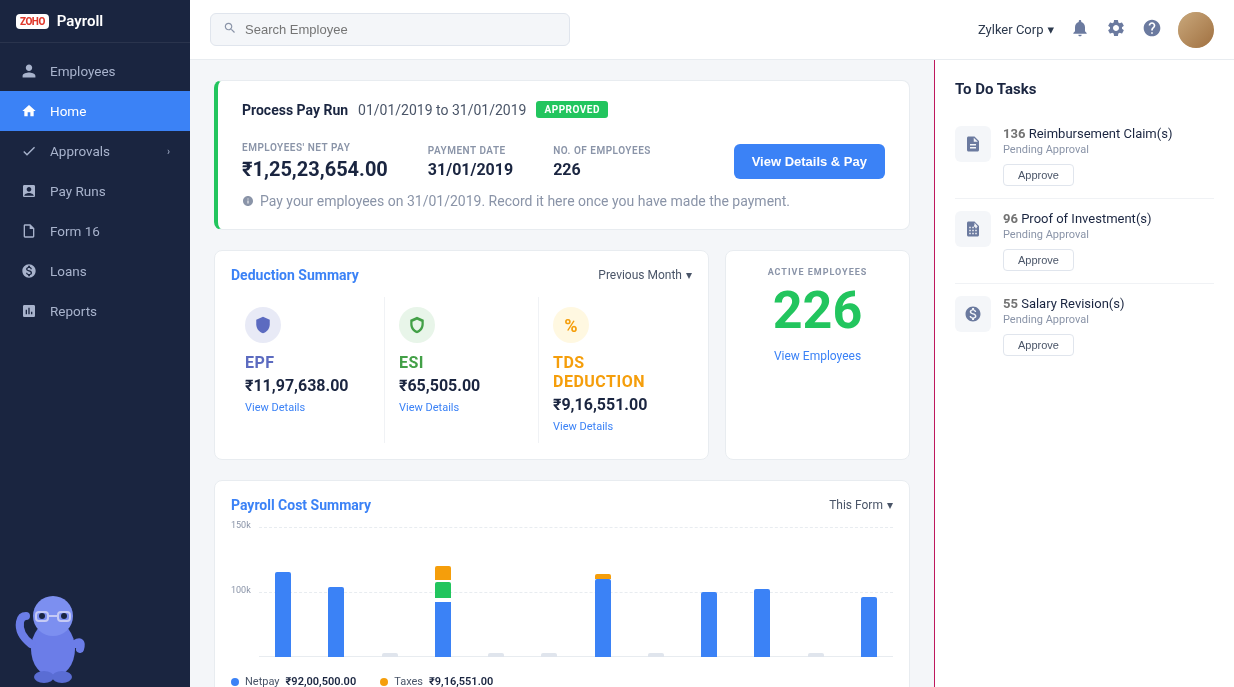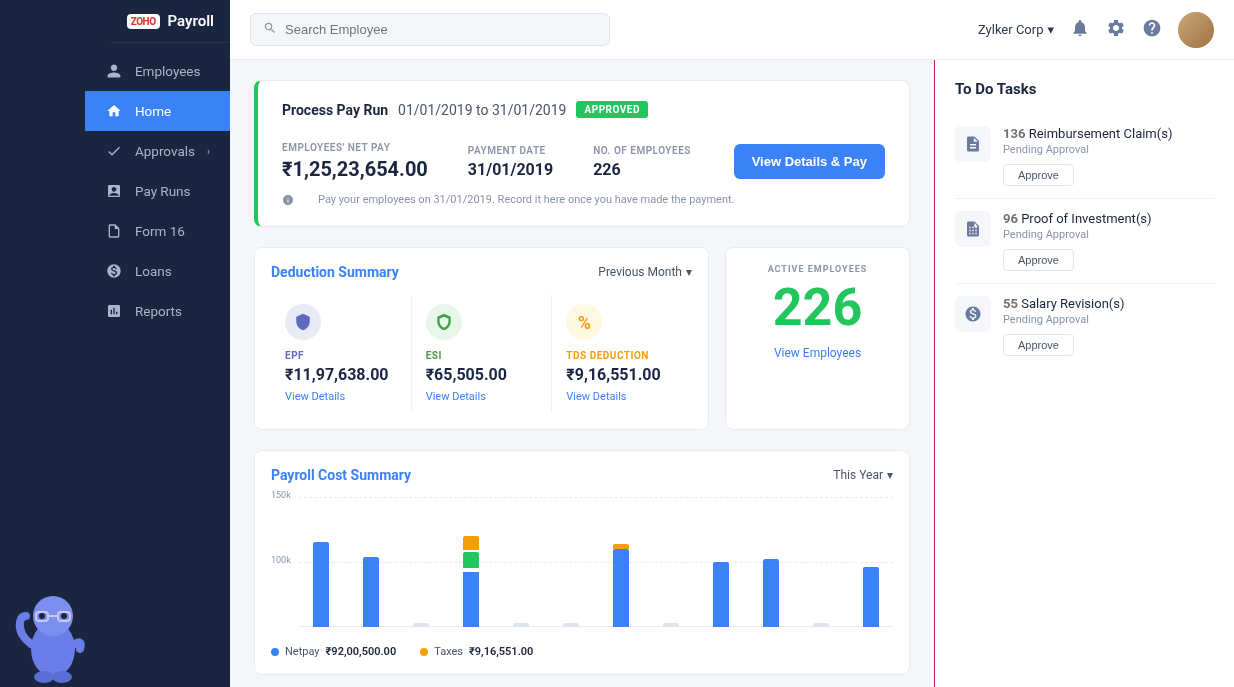--- a/index.html
+++ b/index.html
@@ -1,27 +1,26 @@
 <!DOCTYPE html>
 <html><head>
   <meta charset="utf-8">
   <style>
     * { box-sizing: border-box; margin: 0; padding: 0; }
     body { font-family: -apple-system, BlinkMacSystemFont, 'Segoe UI', Roboto, sans-serif; background: #f4f6f9; display: flex; height: 687px; overflow: hidden; font-size: 13px; }
 
     
     .sidebar {
-      width: 230px;
+      width: 190px;
       background: #1a2540;
       display: flex;
       flex-direction: column;
       flex-shrink: 0;
       height: 687px;
       position: relative;
-      align-items: flex-end;
     }
     .sidebar-logo {
       padding: 12px 16px;
       display: flex;
       align-items: center;
       gap: 8px;
       border-bottom: 1px solid rgba(255,255,255,0.07);
     }
     .zoho-logo {
       background: white;
@@ -249,25 +248,25 @@
       border: none;
       border-radius: 6px;
       padding: 10px 18px;
       font-size: 13px;
       font-weight: 600;
       cursor: pointer;
       white-space: nowrap;
     }
     .pay-notice {
       margin-top: 12px;
-      font-size: 11px;
+      font-size: 14px;
       color: #8a94a8;
       display: flex;
       align-items: center;
-      gap: 24px;
+      gap: 6px;
     }
 
     
     .two-col-row {
       display: grid;
       grid-template-columns: 1fr 185px;
       gap: 16px;
       margin-bottom: 20px;
     }
 
@@ -313,21 +312,21 @@
       width: 36px;
       height: 36px;
       border-radius: 50%;
       display: flex;
       align-items: center;
       justify-content: center;
       margin-bottom: 10px;
       font-size: 16px;
     }
     .deduction-type {
-      font-size: 10px;
+      font-size: 16px;
       font-weight: 700;
       letter-spacing: 0.5px;
       margin-bottom: 4px;
     }
     .deduction-amount {
       font-size: 16px;
       font-weight: 700;
       color: #1a2540;
       margin-bottom: 6px;
     }
@@ -653,21 +652,21 @@
           <div class="active-label">ACTIVE EMPLOYEES</div>
           <div class="employee-count">226</div>
           <div class="view-employees-link">View Employees</div>
         </div>
       </div>
 
       <div class="payroll-card">
         <div class="card-header">
           <span class="card-title">Payroll Cost Summary</span>
           <div class="filter-dropdown">
-            <span>This Year</span>
+            <span>This Form</span>
             <span>▾</span>
           </div>
         </div>
         <div style="position:relative; height:140px; margin-bottom:8px;">
 
           <div style="position:absolute; top:0; left:28px; right:0; bottom:10px; display:flex; flex-direction:column; justify-content:space-between;">
             <div style="border-top: 1px dashed #e8ecf0; position:relative;">
               <span style="position:absolute; left:-28px; top:-8px; font-size:9px; color:#8a94a8;">150k</span>
             </div>
             <div style="border-top: 1px dashed #e8ecf0; position:relative;">

